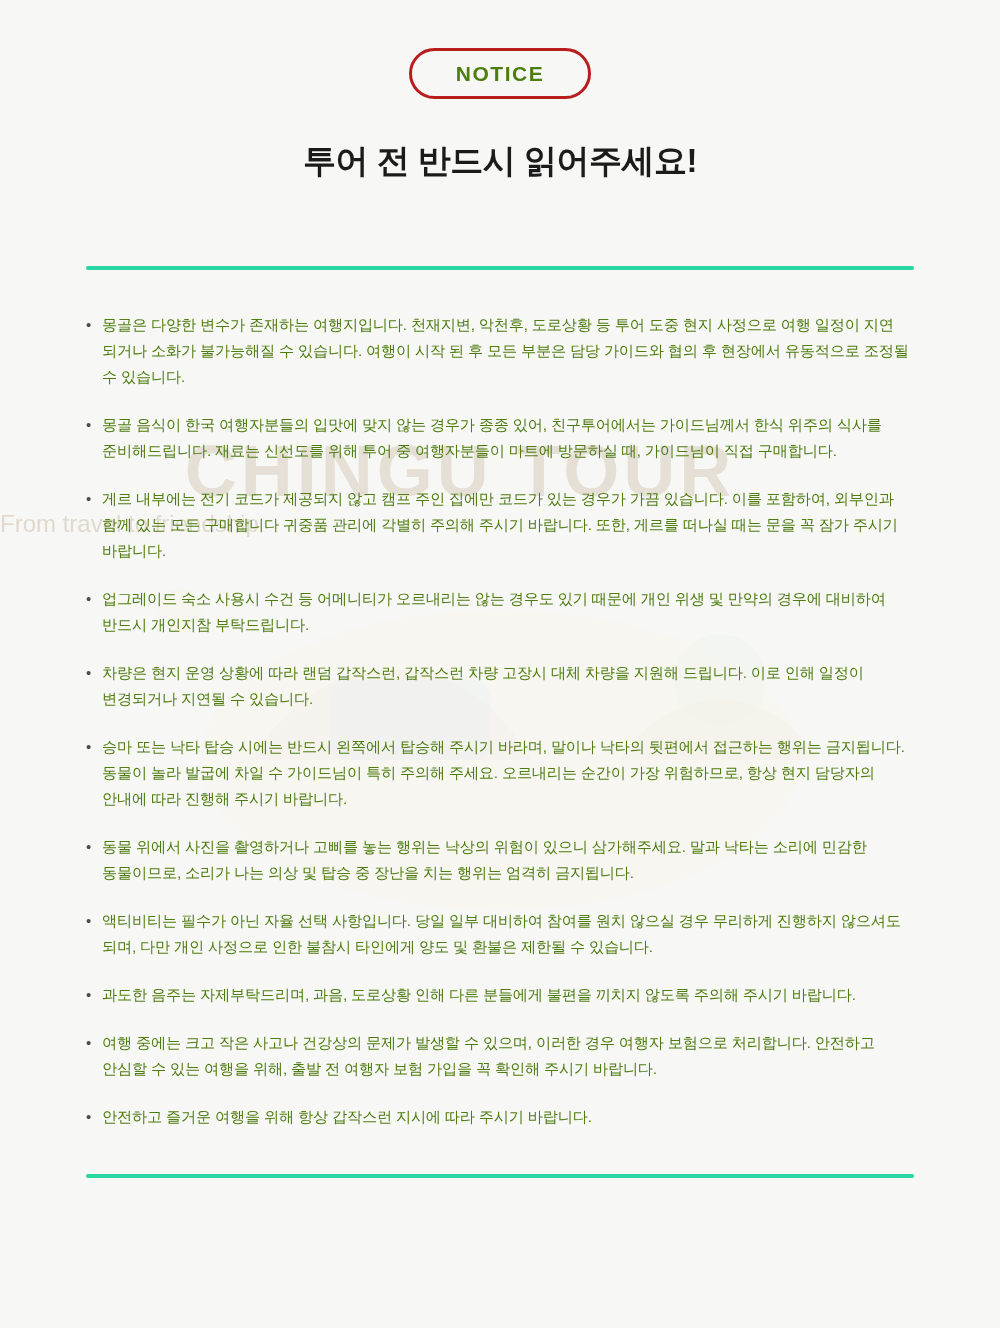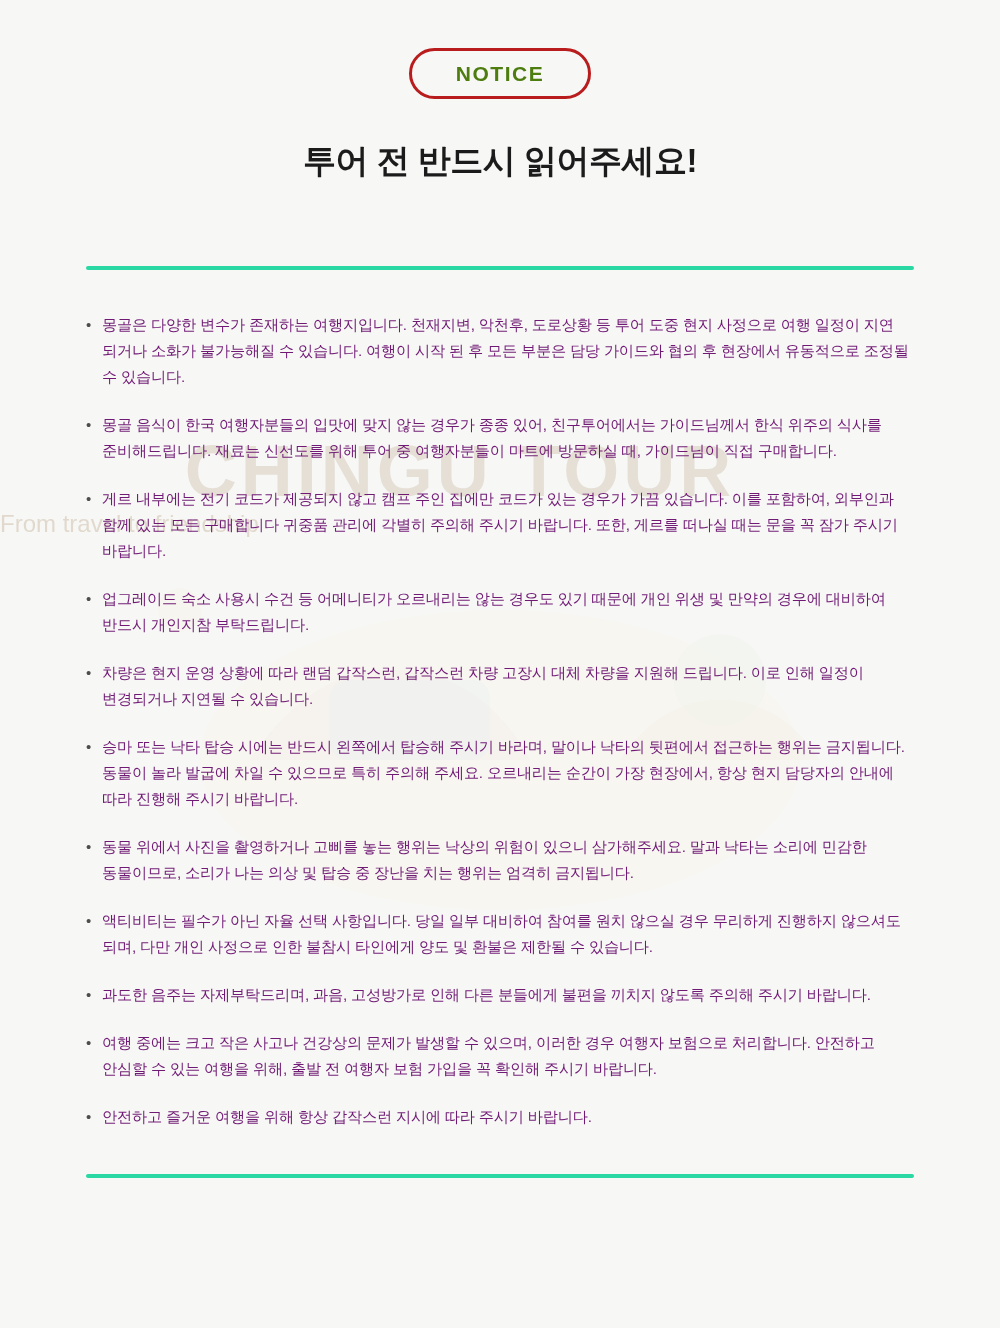--- a/index.html
+++ b/index.html
@@ -114,21 +114,21 @@
     width: 16px;
     font-size: 15px;
     line-height: 26px;
     color: #4d4d4d;
     text-align: left;
   }
   .item-text {
     flex: 1 1 auto;
     font-size: 15.2px;
     line-height: 26px;
-    color: #701a75;
+    color: #4d7c0f;
     letter-spacing: -0.2px;
     word-break: keep-all;
   }
 </style>
 </head>
 <body>
 
 <svg class="watermark" viewBox="0 0 1000 560" xmlns="http://www.w3.org/2000/svg">
   <ellipse cx="500" cy="330" rx="300" ry="150" fill="#e6b85c" opacity="0.25"></ellipse>
   <path d="M250 330 q60 -90 140 -90 q90 0 140 90 z" fill="#c96f4a" opacity="0.3"></path>
@@ -166,33 +166,33 @@
     <li class="list-item">
       <span class="bullet">•</span>
       <span class="item-text">업그레이드 숙소 사용시 수건 등 어메니티가 오르내리는 않는 경우도 있기 때문에 개인 위생 및 만약의 경우에 대비하여 반드시 개인지참 부탁드립니다.</span>
     </li>
     <li class="list-item">
       <span class="bullet">•</span>
       <span class="item-text">차량은 현지 운영 상황에 따라 랜덤 갑작스런, 갑작스런 차량 고장시 대체 차량을 지원해 드립니다. 이로 인해 일정이 변경되거나 지연될 수 있습니다.</span>
     </li>
     <li class="list-item">
       <span class="bullet">•</span>
-      <span class="item-text">승마 또는 낙타 탑승 시에는 반드시 왼쪽에서 탑승해 주시기 바라며, 말이나 낙타의 뒷편에서 접근하는 행위는 금지됩니다. 동물이 놀라 발굽에 차일 수 있으므로 특히 주의해 주세요. 오르내리는 순간이 가장 현장에서, 항상 현지 담당자의 안내에 따라 진행해 주시기 바랍니다.</span>
+      <span class="item-text">승마 또는 낙타 탑승 시에는 반드시 왼쪽에서 탑승해 주시기 바라며, 말이나 낙타의 뒷편에서 접근하는 행위는 금지됩니다. 동물이 놀라 발굽에 차일 수 가이드님이 특히 주의해 주세요. 오르내리는 순간이 가장 위험하므로, 항상 현지 담당자의 안내에 따라 진행해 주시기 바랍니다.</span>
     </li>
     <li class="list-item">
       <span class="bullet">•</span>
       <span class="item-text">동물 위에서 사진을 촬영하거나 고삐를 놓는 행위는 낙상의 위험이 있으니 삼가해주세요. 말과 낙타는 소리에 민감한 동물이므로, 소리가 나는 의상 및 탑승 중 장난을 치는 행위는 엄격히 금지됩니다.</span>
     </li>
     <li class="list-item">
       <span class="bullet">•</span>
       <span class="item-text">액티비티는 필수가 아닌 자율 선택 사항입니다. 당일 일부 대비하여 참여를 원치 않으실 경우 무리하게 진행하지 않으셔도 되며, 다만 개인 사정으로 인한 불참시 타인에게 양도 및 환불은 제한될 수 있습니다.</span>
     </li>
     <li class="list-item">
       <span class="bullet">•</span>
-      <span class="item-text">과도한 음주는 자제부탁드리며, 과음, 고성방가로 인해 다른 분들에게 불편을 끼치지 않도록 주의해 주시기 바랍니다.</span>
+      <span class="item-text">과도한 음주는 자제부탁드리며, 과음, 도로상황 인해 다른 분들에게 불편을 끼치지 않도록 주의해 주시기 바랍니다.</span>
     </li>
     <li class="list-item">
       <span class="bullet">•</span>
       <span class="item-text">여행 중에는 크고 작은 사고나 건강상의 문제가 발생할 수 있으며, 이러한 경우 여행자 보험으로 처리합니다. 안전하고 안심할 수 있는 여행을 위해, 출발 전 여행자 보험 가입을 꼭 확인해 주시기 바랍니다.</span>
     </li>
     <li class="list-item">
       <span class="bullet">•</span>
       <span class="item-text">안전하고 즐거운 여행을 위해 항상 갑작스런 지시에 따라 주시기 바랍니다.</span>
     </li>
   </ul>

